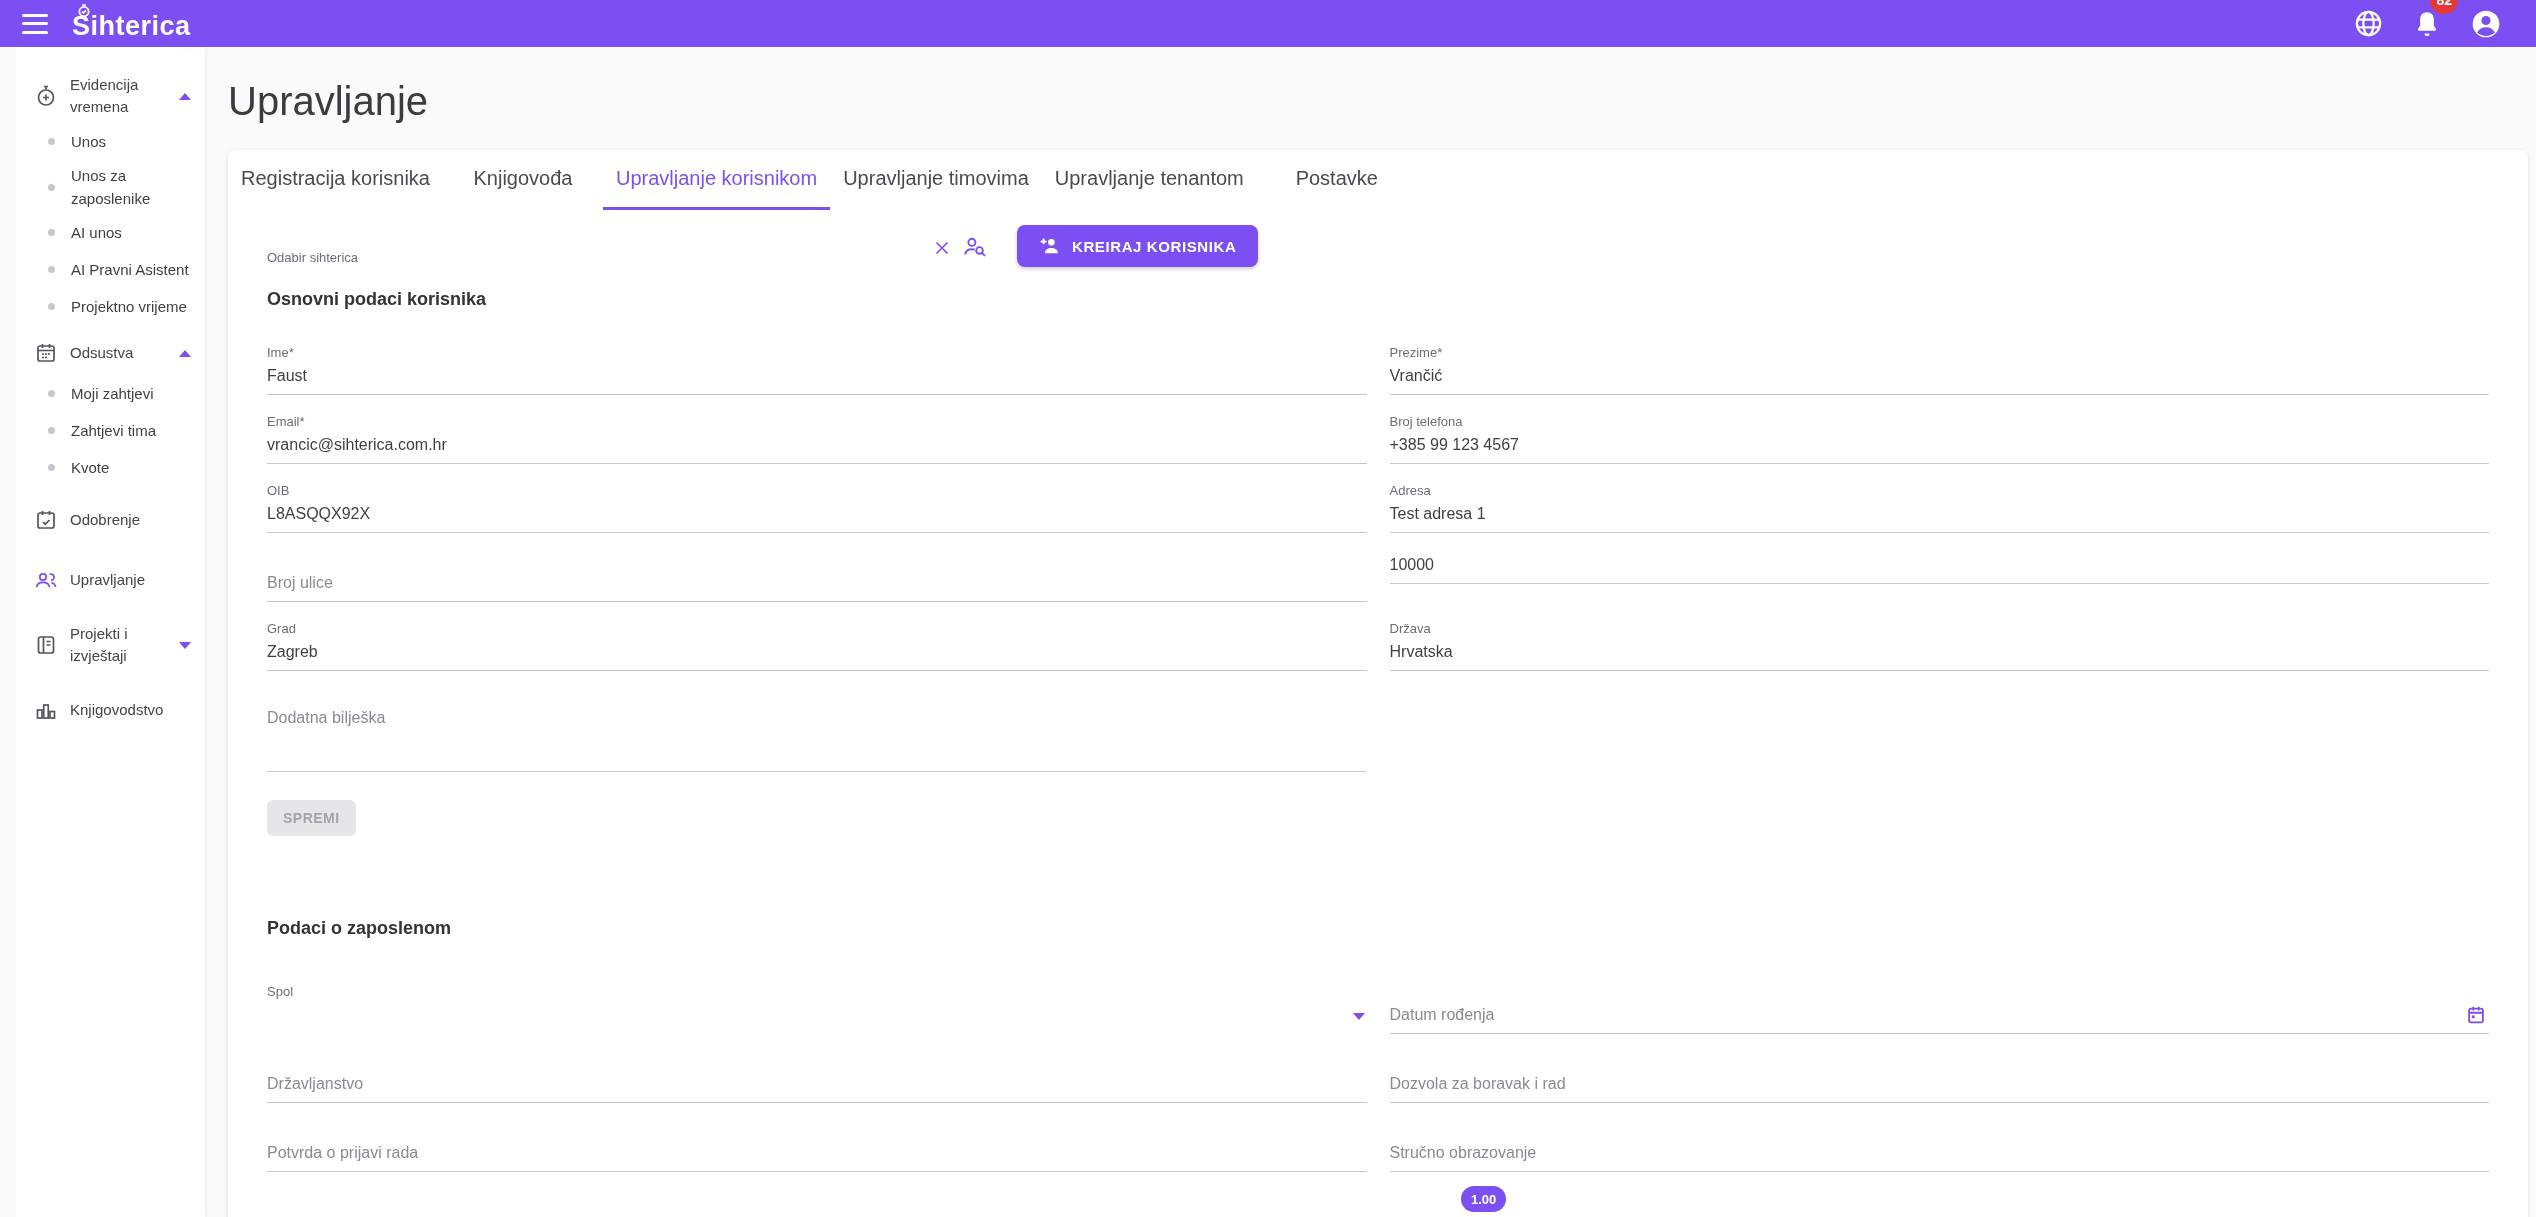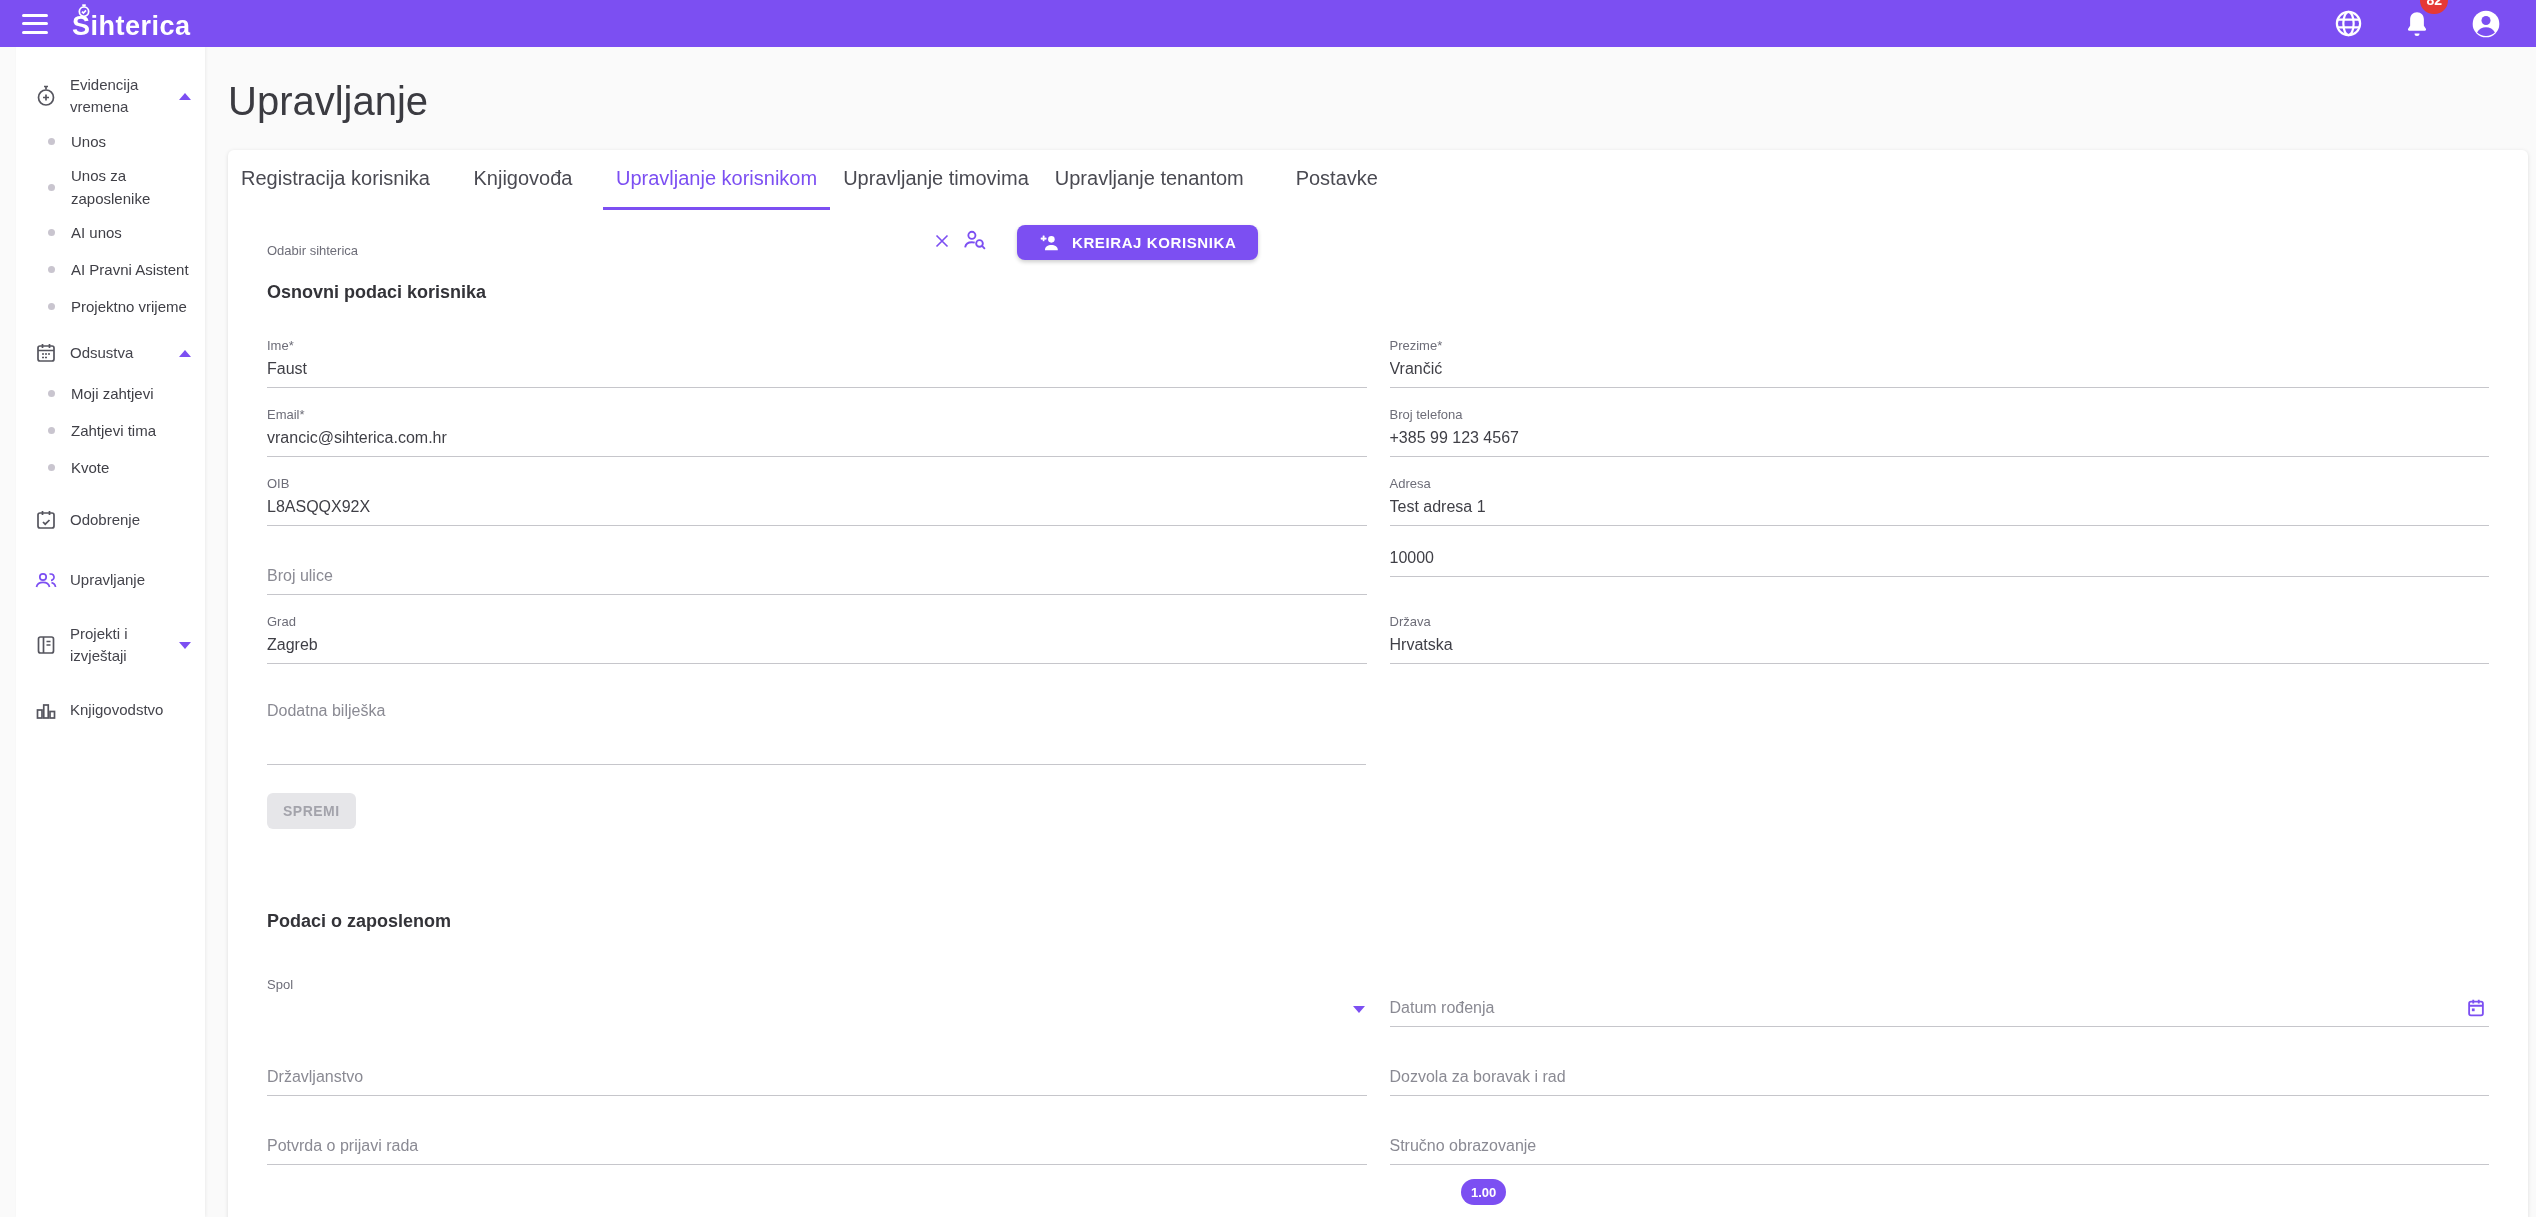--- a/index.html
+++ b/index.html
@@ -10,21 +10,21 @@
   
   .appbar { position:relative; height:47px; background:#7c4ff2; display:flex;
             align-items:center; padding:0 34px 0 22px; color:#fff; z-index:10; }
   .menu-btn { width:26px; height:20px; display:flex; flex-direction:column;
               justify-content:space-between; background:none; border:none; cursor:pointer; margin-right:24px; }
   .menu-btn i { display:block; height:3px; background:#fff; border-radius:2px; }
   .logo { position:relative; display:flex; align-items:flex-end; padding-top:6px; }
   .logo-clock { position:absolute; top:-1px; left:5px; }
   .logo-text { font-size:27px; font-weight:bold; letter-spacing:.5px; color:#fff; }
   .appbar-spacer { flex:1; }
-  .appbar-icons { display:flex; align-items:center; gap:38px;justify-content:flex-end; }
+  .appbar-icons { display:flex; align-items:center; gap:28px;justify-content:flex-end; }
   .icon-btn { position:relative; background:none; border:none; cursor:pointer; color:#fff;
               display:flex; align-items:center; justify-content:center; }
   .badge { position:absolute; top:-22px; right:-16px; min-width:27px; height:27px; border-radius:14px;
            background:#e53935; color:#fff; font-size:14px; font-weight:bold;
            display:flex; align-items:center; justify-content:center; padding:0 6px; }
 
   
   .layout { display:flex; height:1170px;padding-left:16px; }
   .sidebar { width:189px; background:#fff; box-shadow:1px 0 3px rgba(0,0,0,.06);
              padding:22px 0 0 0; flex-shrink:0; overflow:hidden; }
@@ -59,21 +59,21 @@
   .field input, .sel-value { width:100%; border:none; outline:none; background:transparent;
           font-size:16px; color:#3f3f46; padding:5px 0 9px 0; border-bottom:1px solid #c6c6cb;
           font-family:inherit; display:block; }
   .field input::placeholder { color:#8a8a93; opacity:1; }
   .field.no-label input, .field.no-label .sel-value { padding-top:23px; }
   .field-icon { position:absolute; bottom:8px; background:none; border:none; cursor:pointer;
                 color:#7c4ff2; display:flex; }
 
   .user-row { display:flex; align-items:flex-end; }
   .user-select { width:722px; }
-  .btn-create { margin-left:28px; height:35px; display:inline-flex; align-items:center; gap:11px;
+  .btn-create { margin-left:28px; height:42px; display:inline-flex; align-items:center; gap:11px;
                 background:#7c4ff2; color:#fff; border:none; border-radius:8px; padding:0 22px;
                 font-size:15px; font-weight:bold; letter-spacing:.6px; cursor:pointer;
                 box-shadow:0 2px 4px rgba(0,0,0,.2); font-family:inherit; }
 
   .section-title { font-size:18px; font-weight:bold; color:#333338; }
   .mt-sec1 { margin-top:22px; } .mt-grid { margin-top:34px; }
   .grid { display:grid; grid-template-columns:1fr 1fr; column-gap:23px; row-gap:18px; }
 
   .field-tall { margin-top:28px; width:1099px; }
   .field-tall input { padding:10px 0 44px 0; }

